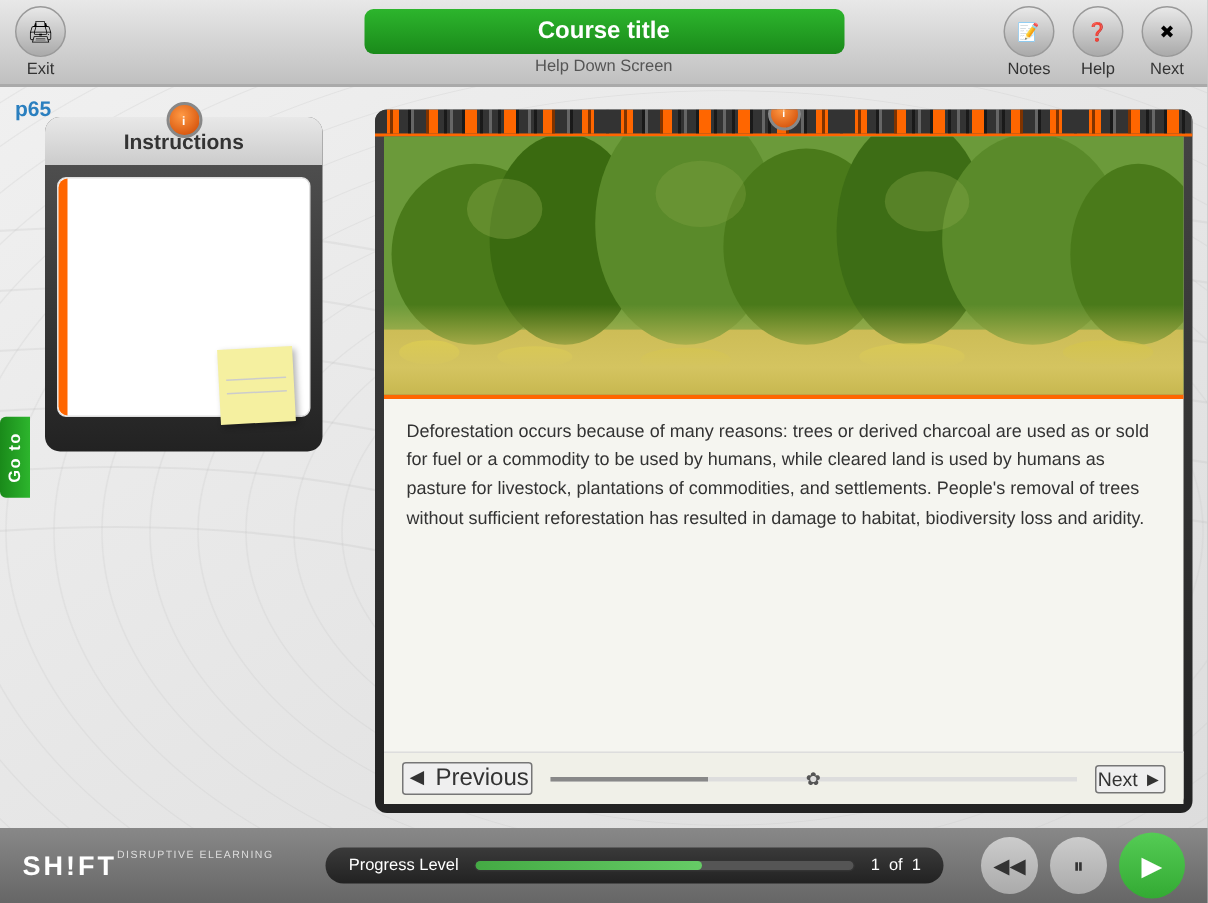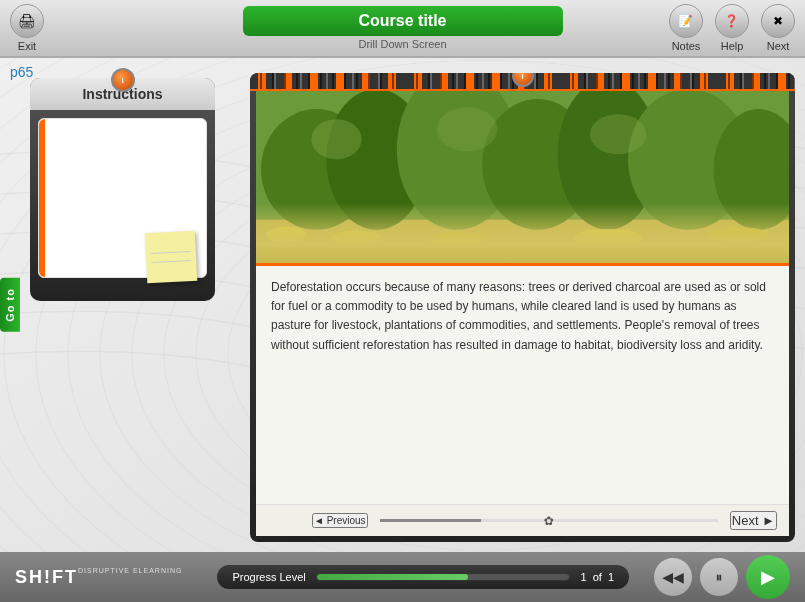--- a/index.html
+++ b/index.html
@@ -93,21 +93,21 @@
       background: repeating-radial-gradient(ellipse at 60% 60%, transparent 0px, transparent 30px, rgba(200,200,200,0.3) 31px, transparent 32px);
       pointer-events: none;
     }
 
     
     .page-label {
       position: absolute;
       top: 6px;
       left: 10px;
       color: #2a7fbf;
-      font-weight: normal;
+      font-weight: bold;
       font-size: 14px;
       text-align: center;
     }
 
     
     .goto-btn {
       position: absolute;
       left: 0;
       top: 50%;
       transform: translateY(-50%);
@@ -286,22 +286,21 @@
       align-items: center;
       padding: 6px 12px;
       background: #f0f0e8;
       border-top: 1px solid #ddd;
     }
     .nav-prev {
       display: flex;
       gap: 4px;
       cursor: pointer;
       color: #333;
-      font-size: 10px;
-      margin-left: 44px;
+      font-size: 16px;
     }
     .nav-next {
       display: flex;
       align-items: center;
       gap: 4px;
       cursor: pointer;
       color: #333;
       font-size: 13px;
       margin-left: auto;
     }
@@ -434,21 +433,21 @@
 <div class="top-bar">
   <div class="nav-btn">
     <div class="nav-btn-circle">
       <span style="font-size:14px;">🖨</span>
     </div>
     <span class="nav-btn-label">Exit</span>
   </div>
 
   <div class="top-bar-center">
     <button class="course-title-btn">Course title</button>
-    <span class="drill-down-text">Drill Down Screen</span>
+    <span class="drill-down-text">Help Down Screen</span>
   </div>
 
   <div class="top-nav-btn-group">
     <div class="nav-btn">
       <div class="nav-btn-circle">
         <span style="font-size:12px;">📝</span>
       </div>
       <span class="nav-btn-label">Notes</span>
     </div>
     <div class="nav-btn">

